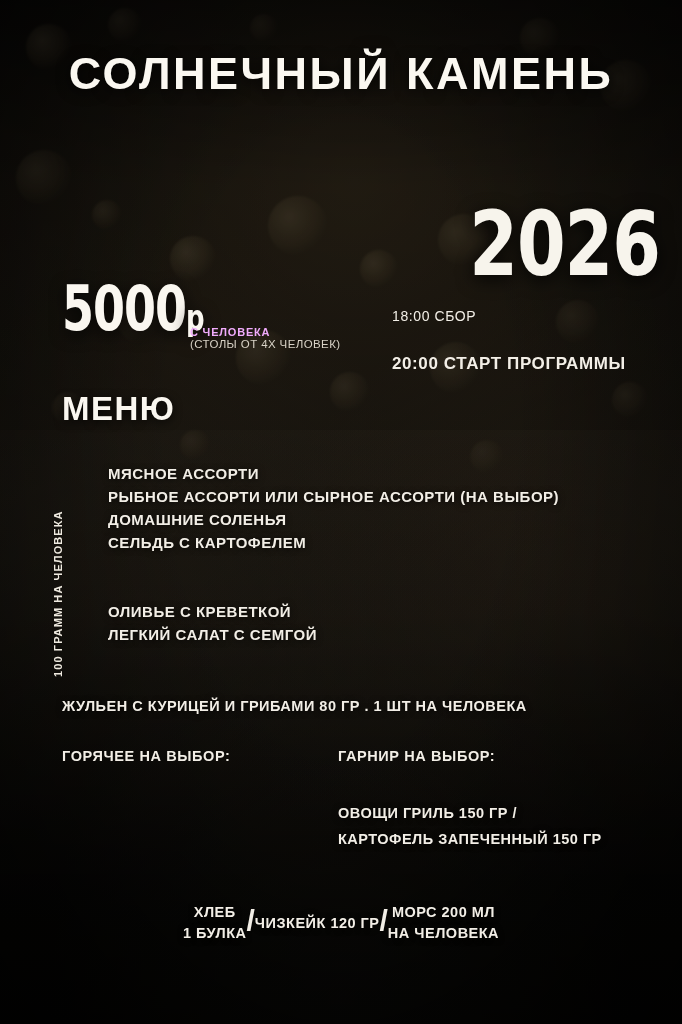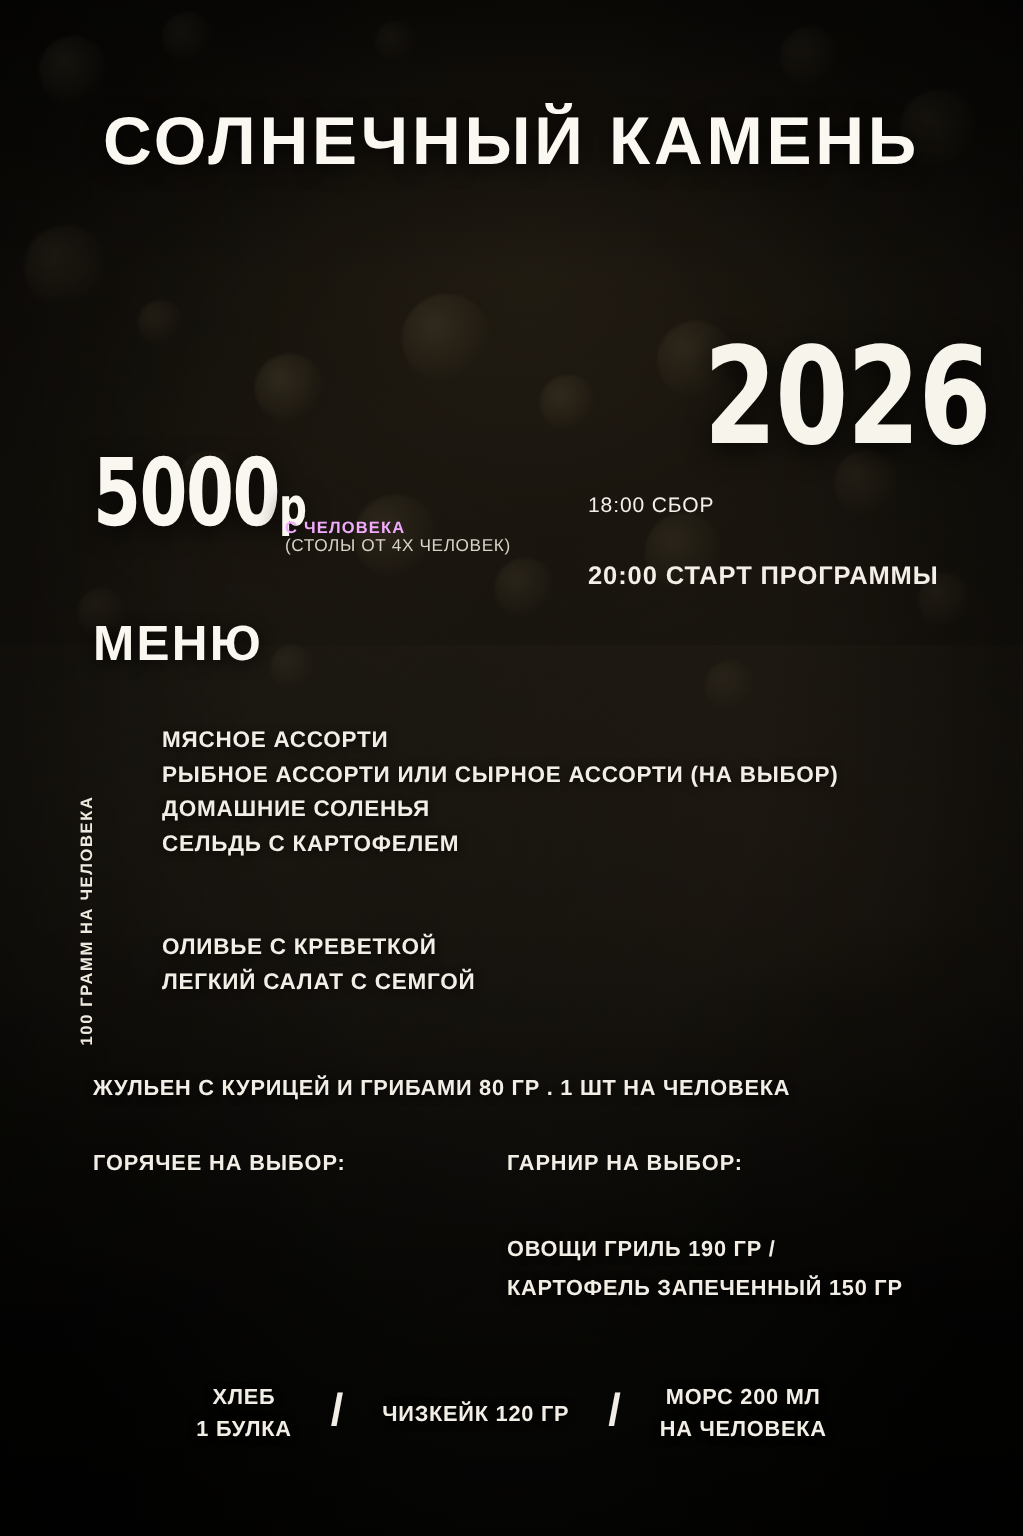--- a/index.html
+++ b/index.html
@@ -57,21 +57,20 @@
     position: absolute;
     inset: 0;
     background: rgba(8,7,5,0.38);
   }
 
   
   .content {
     position: absolute;
     inset: 0;
     z-index: 5;
-    margin-top: 20px;
   }
 
   .title {
     position: absolute;
     top: 48px;
     left: 0; right: 0;
     text-align: center;
     font-size: 45px;
     font-weight: bold;
     letter-spacing: 2.5px;
@@ -268,21 +267,20 @@
     text-shadow: 0 1px 6px rgba(0,0,0,0.7);
   }
 
   .footer {
     position: absolute;
     top: 902px;
     left: 0; right: 0;
     display: flex;
     justify-content: center;
     align-items: center;
-    gap: 26px;
   }
   .footer-item {
     text-align: center;
     font-size: 14.5px;
     font-weight: bold;
     letter-spacing: 0.5px;
     line-height: 21px;
     color: #f2eee6;
     text-shadow: 0 1px 6px rgba(0,0,0,0.7);
   }
@@ -359,21 +357,21 @@
       <li>ЛЕГКИЙ САЛАТ С СЕМГОЙ</li>
     </ul>
 
     <div class="julien">ЖУЛЬЕН С КУРИЦЕЙ И ГРИБАМИ 80 ГР . 1 ШТ НА ЧЕЛОВЕКА</div>
 
     <div class="hot-head">ГОРЯЧЕЕ НА ВЫБОР:</div>
     <div class="garnish-head">ГАРНИР НА ВЫБОР:</div>
 
 
     <ul class="garnish-list">
-      <li>ОВОЩИ ГРИЛЬ 190 ГР /</li>
+      <li>ОВОЩИ ГРИЛЬ 150 ГР /</li>
       <li>КАРТОФЕЛЬ ЗАПЕЧЕННЫЙ 150 ГР</li>
     </ul>
 
     <div class="footer">
       <div class="footer-item">
         <div>ХЛЕБ</div>
         <div>1 БУЛКА</div>
       </div>
       <div class="footer-sep">/</div>
       <div class="footer-item">ЧИЗКЕЙК 120 ГР</div>

